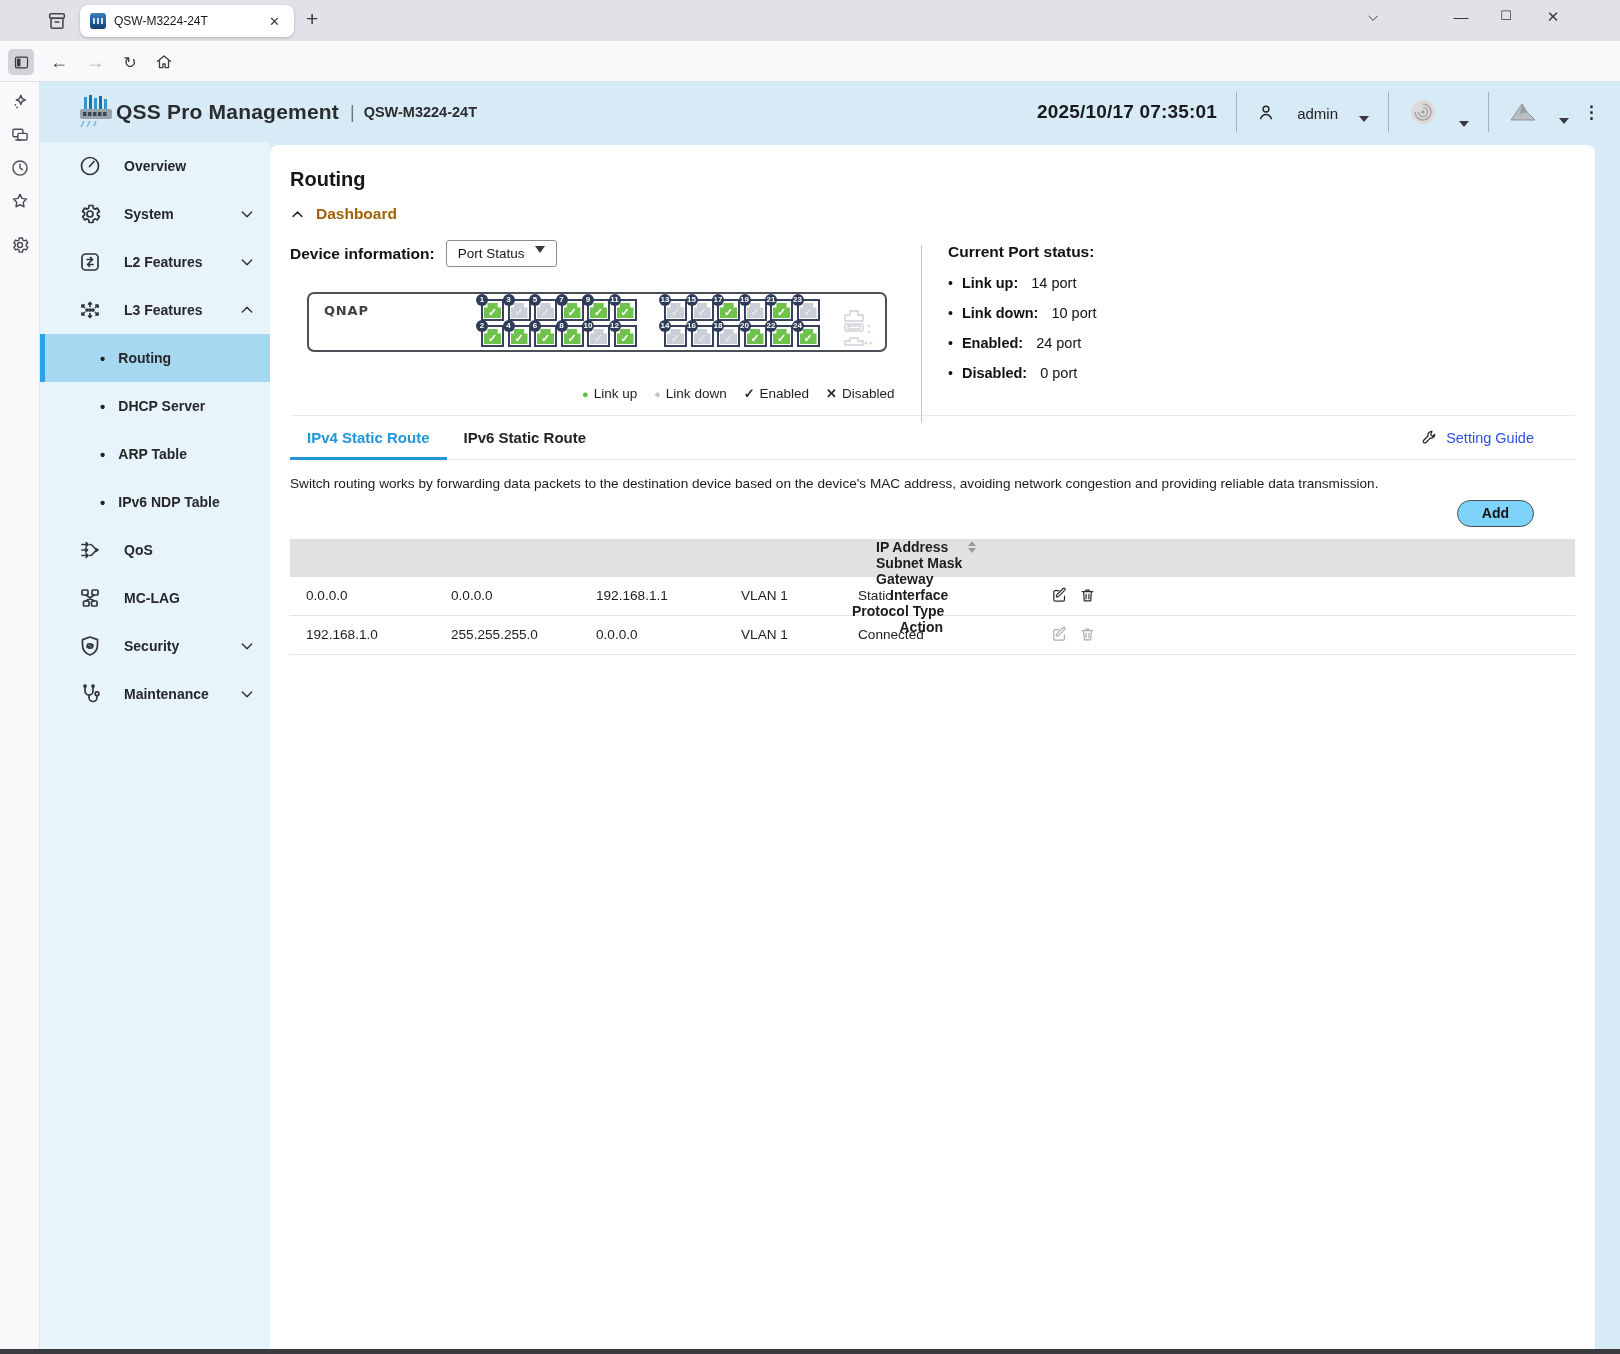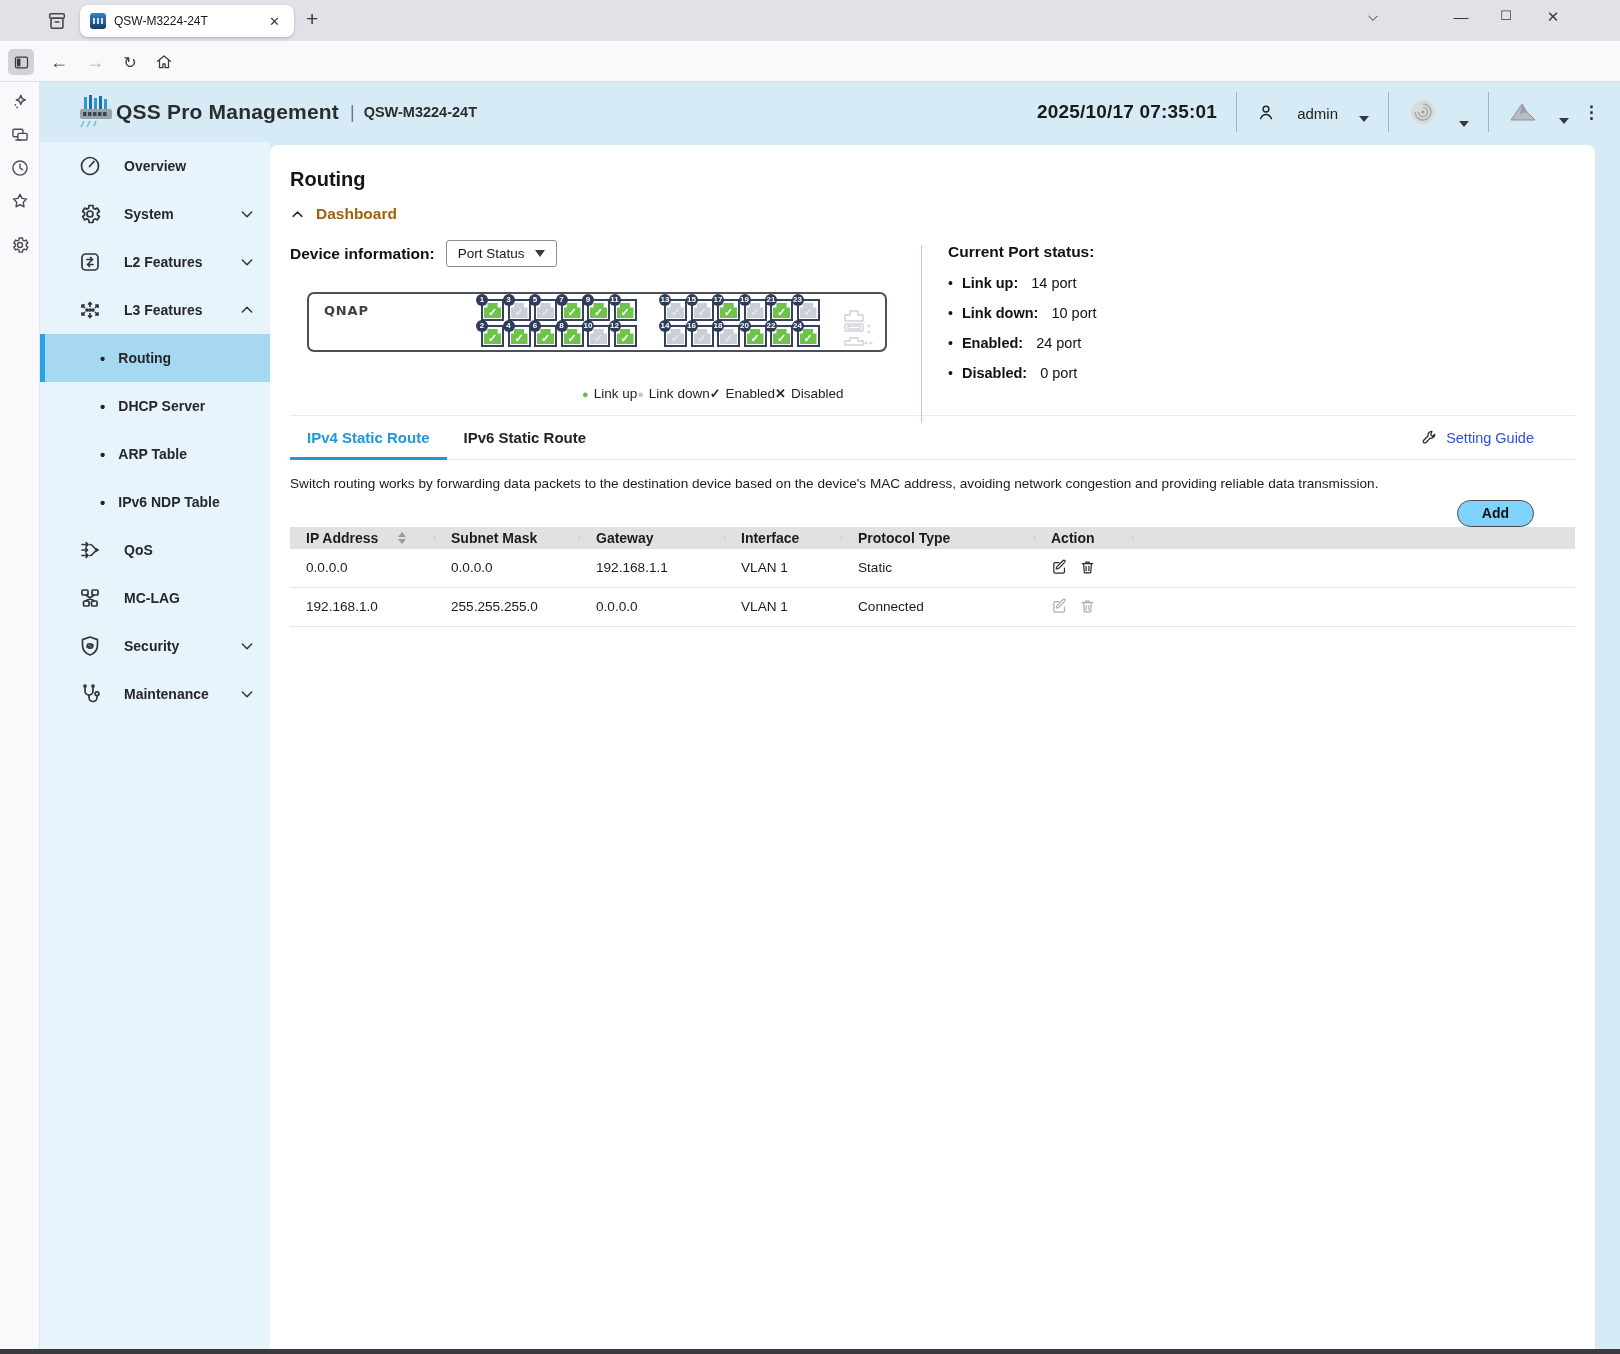--- a/index.html
+++ b/index.html
@@ -93,42 +93,42 @@
   .main { flex:1; position:relative; padding-right:25px; }
   .card { background:#fff; border-radius:8px 8px 0 0; margin-top:3px; height:calc(100% - 3px);
           padding:0 20px; position:relative; }
   .page-title { padding-top:23px; font-size:20px; font-weight:bold; color:#141517; }
 
   .dash { position:relative; margin-top:14px; border-bottom:1px solid #ebebeb; padding-bottom:14px; }
   .dash-head { display:flex; align-items:center; gap:11px; font-size:15.5px; font-weight:bold; color:#a16207; cursor:pointer; width:140px; }
   .dash-head .chev-up { width:15px; height:15px; color:#2b2b2e; }
   .devinfo { margin-top:17px; display:flex; align-items:center; gap:11px; font-size:15.5px; font-weight:bold; color:#101112; }
   .select { border:1px solid #8b8d92; border-radius:3px; padding:5px 11px; font-size:13.5px; font-weight:normal; color:#17181a;
-            display:flex; align-items:center; gap:10px; background:#fff; cursor:pointer; }
+            display:flex; align-items:flex-start; gap:10px; background:#fff; cursor:pointer; }
   .select .caret { border-top-width:7px; }
 
   .device-box { margin-top:25px; margin-left:17px; width:580px; height:60px; border:2px solid #4b5058; border-radius:7px;
                 position:relative; background:#fff; }
   .brand { position:absolute; left:15px; top:9px; font-weight:800; font-size:13px; letter-spacing:.8px; color:#3d3e41;
            font-family:"DejaVu Sans", sans-serif; }
   .ports { position:absolute; left:172px; top:5px; display:flex; flex-direction:column; gap:4px; }
   .prow { display:flex; gap:3.5px; }
   .prow span.port:nth-of-type(7) { margin-left:24px; }
   .port { width:23px; height:22px; border:2px solid #36415b; position:relative; background:#fff; flex:none; }
   .port .pbody { position:absolute; inset:1px; background:#caced6;
         clip-path:polygon(0 34%,20% 34%,20% 7%,80% 7%,80% 34%,100% 34%,100% 100%,0 100%); }
   .port.up .pbody { background:#6fc24c; }
   .port .chk { position:absolute; left:0; right:0; bottom:-1px; text-align:center; font-size:11px; font-weight:bold;
                color:#e4e7ec; line-height:15px; }
   .port.up .chk { color:#fff; }
   .port .badge { position:absolute; left:-7px; top:-7px; width:12px; height:12px; border-radius:50%; background:#2e3c59;
                  color:#fff; font-size:8px; font-weight:bold; line-height:12px; text-align:center; z-index:2; }
   .console { position:absolute; right:10px; top:5px; color:#cfd1d5; }
 
-  .legend { margin-top:34px; margin-left:292px; display:flex; font-size:13.5px; color:#1d1e20; align-items:center; }
+  .legend { margin-top:34px; margin-left:292px; display:flex; gap:17px; font-size:13.5px; color:#1d1e20; align-items:center; }
   .legend .sym { margin-right:5px; }
   .legend .k-up { } .legend .k-down { }
   .lg-item.k-up .sym { color:#62bf46; font-size:11px; }
   .lg-item.k-down .sym { color:#c4c6c9; font-size:11px; }
   .lg-item.k-enabled .sym, .lg-item.k-disabled .sym { color:#2c2d2f; font-weight:bold; font-size:13px; }
 
   .vdiv { position:absolute; left:631px; top:40px; height:178px; width:1px; background:#bccbd4; }
   .pstatus { position:absolute; left:658px; top:38px; }
   .pstatus-title { font-size:15.5px; font-weight:bold; color:#101112; }
   .ps-item { margin-top:14px; font-size:14.5px; color:#101112; display:flex; align-items:baseline; }
@@ -143,21 +143,21 @@
   .tab-item.active::after { content:""; position:absolute; left:0; right:0; bottom:-1px; height:3px; background:#2196dc; }
   .guide { margin-left:auto; display:flex; align-items:center; gap:7px; color:#2d50de; font-size:14.5px; margin-right:41px; cursor:pointer; }
   .guide .wrench { color:#2b2c2e; width:18px; height:18px; }
 
   .desc { margin-top:15px; font-size:13.6px; color:#1b1c1e; text-align:justify; width:1158px; line-height:1.3; }
   .add-row { display:flex; justify-content:flex-end; margin:7px 41px 0 0; }
   .add-btn { height:27px; border:1.5px solid #4a4b4e; border-radius:14px; background:#7dd3fc; font-size:14px; font-weight:bold;
              color:#101112; display:flex; align-items:center; justify-content:center; padding:0 24px; cursor:pointer;
              font-family:"Liberation Sans", sans-serif; }
 
-  .thead { display:flex; background:#e1e1e1; height:22px; align-items:center; margin-top:0; }
+  .thead { display:flex; background:#e1e1e1; height:38px; align-items:center; margin-top:12px;flex-direction:column; }
   .th { font-size:14px; font-weight:bold; color:#1b1c1e; padding-left:16px; position:relative; display:flex; align-items:center; height:100%; }
   .th::after { content:""; position:absolute; right:0; top:9px; bottom:9px; width:1px; background:#c7c7c7; }
   .th.fill { flex:1; } .th.fill::after { display:none; }
   .w1{width:145px;} .w2{width:145px;} .w3{width:145px;} .w4{width:117px;} .w5{width:193px;} .w6{width:98px;}
   .sort { display:inline-flex; flex-direction:column; gap:2px; margin-left:20px; cursor:pointer; }
   .sort i { width:0; height:0; border-left:4px solid transparent; border-right:4px solid transparent; }
   .sort .up { border-bottom:5px solid #9a9a9a; }
   .sort .dn { border-top:5px solid #9a9a9a; }
 
   .trow { display:flex; height:39px; align-items:center; border-bottom:1px solid #e4e4e4; font-size:13.6px; color:#1b1c1e; }

